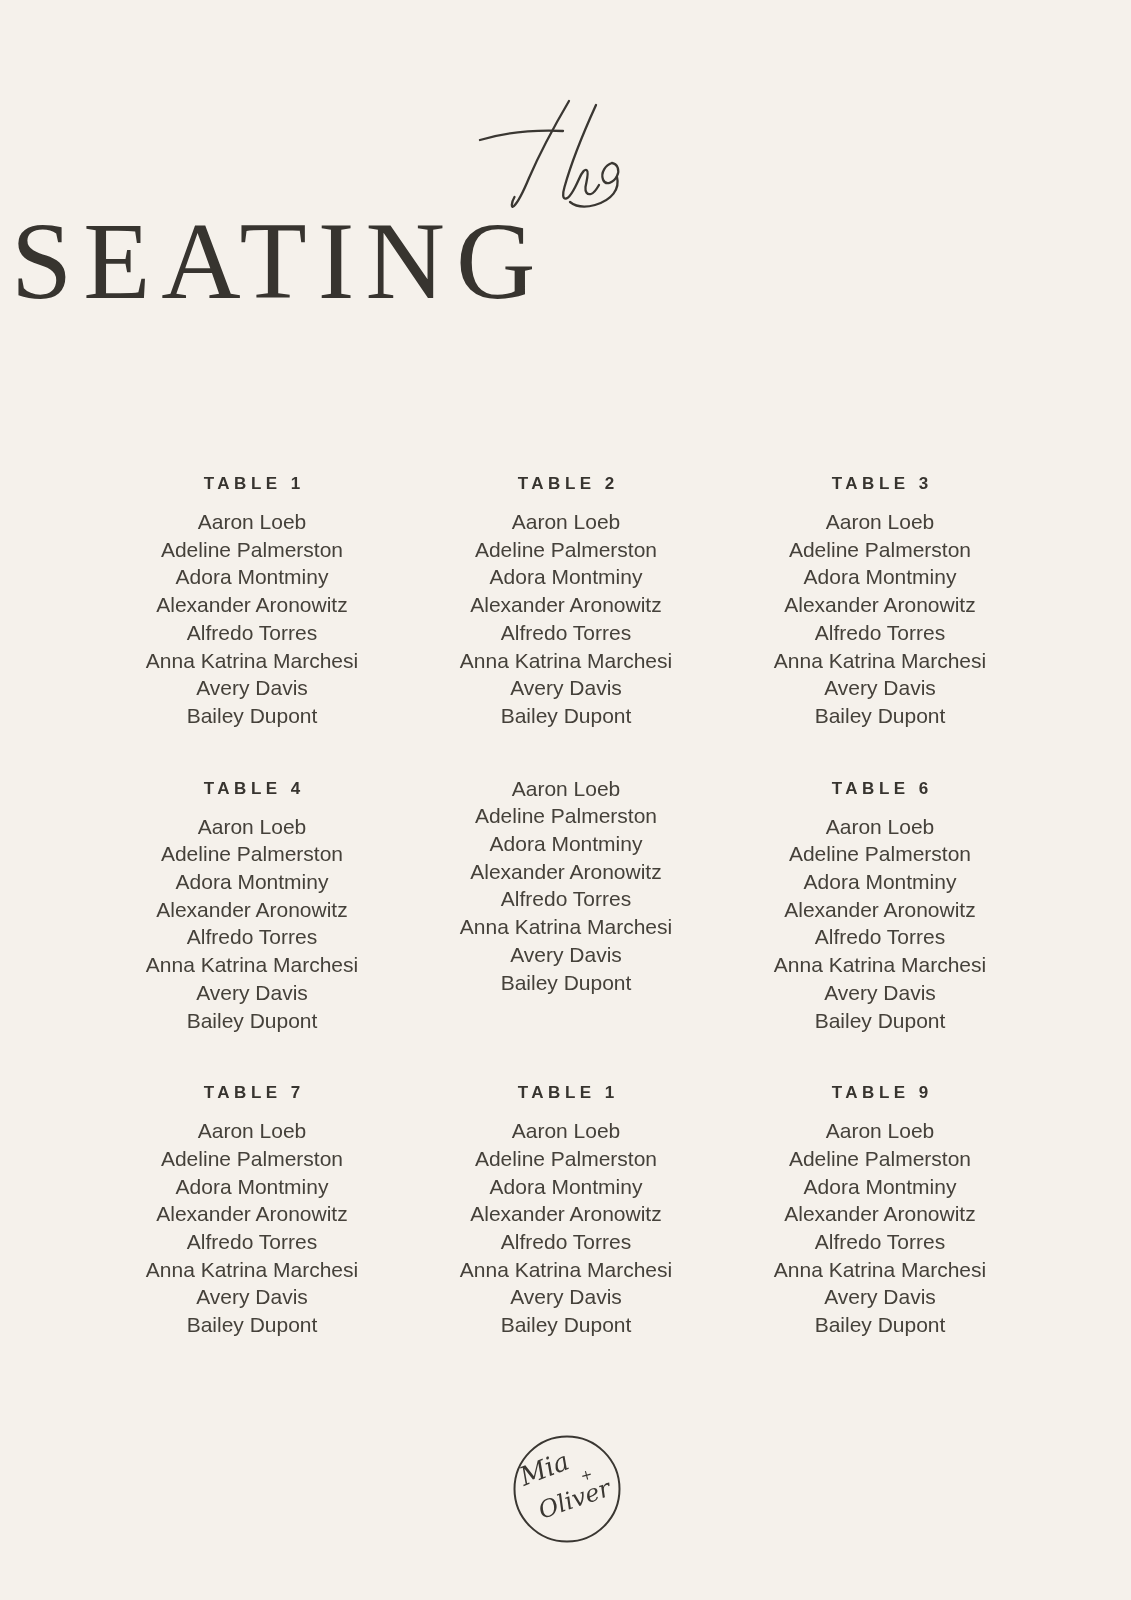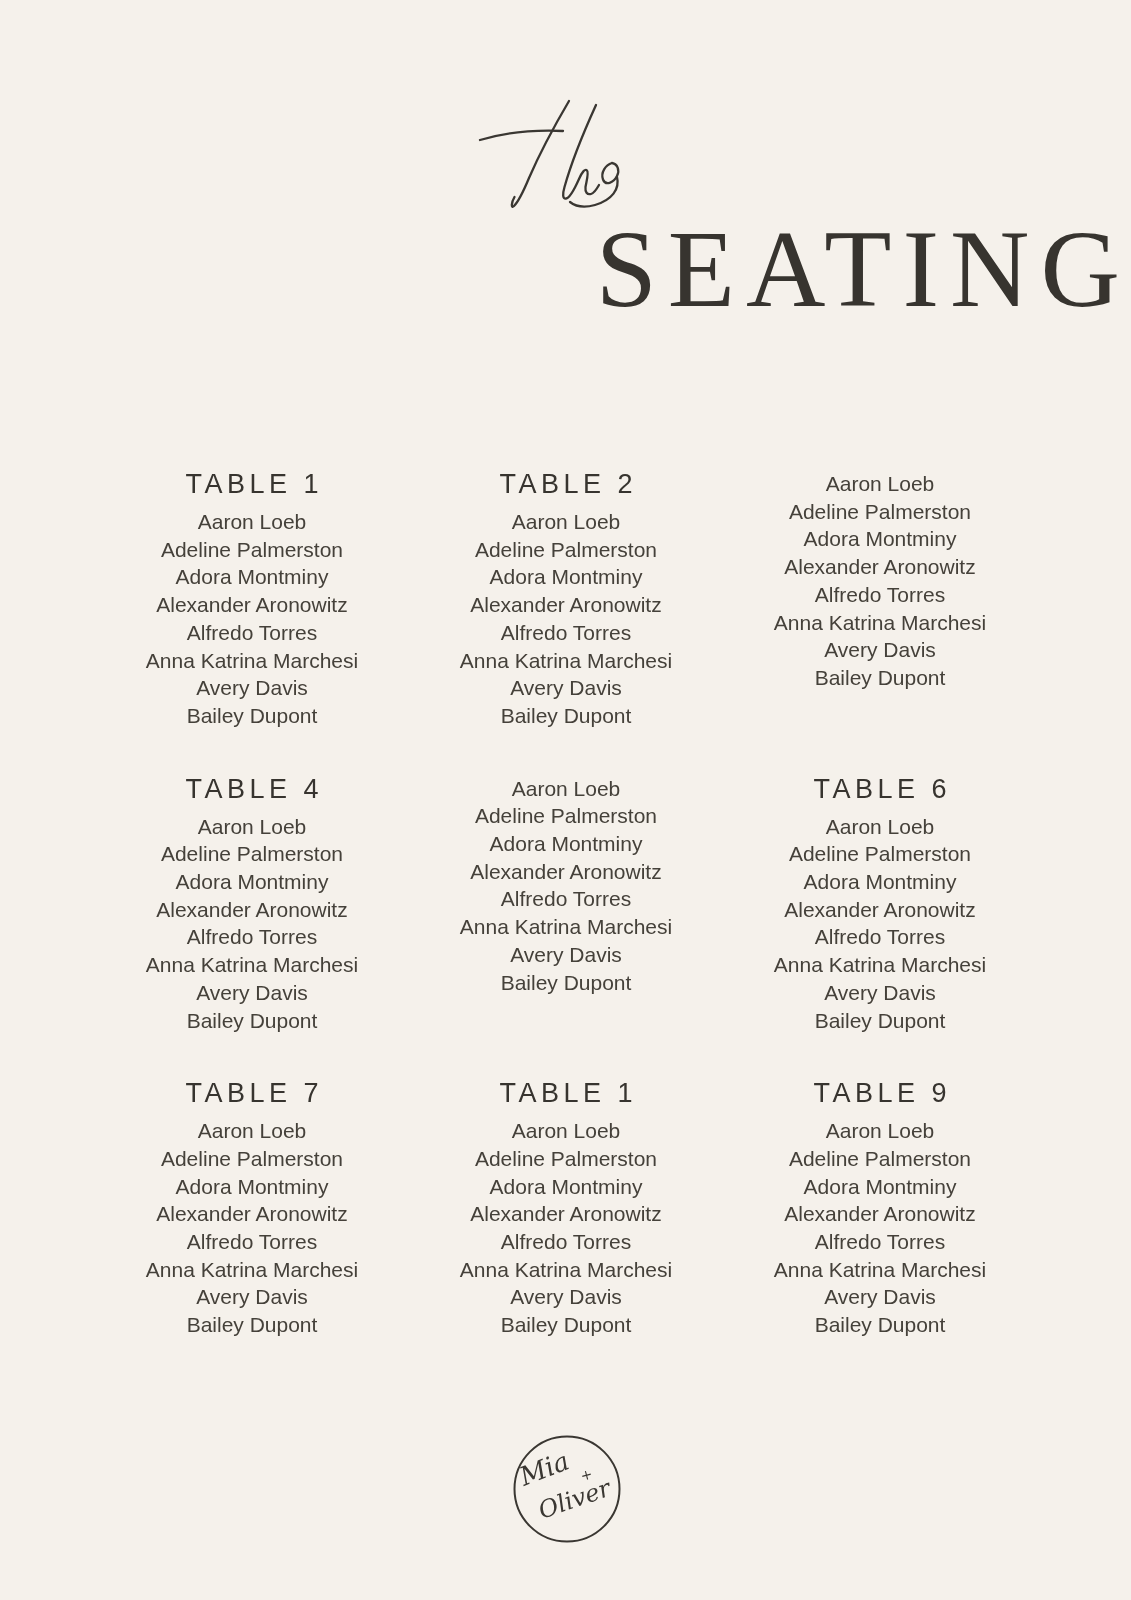--- a/index.html
+++ b/index.html
@@ -25,43 +25,43 @@
   
   .script-the{
     position:absolute;left:478px;top:99px;width:168px;height:118px;
   }
   .script-the path{
     fill:none;stroke:var(--ink-line);stroke-width:2.3;
     stroke-linecap:round;stroke-linejoin:round;
   }
   
   .title{
-    position:absolute;left:0;right:0;top:220px;
-    text-align:right;
+    position:absolute;left:0;right:0;top:212px;
+    text-align:left;
     font-family:"Liberation Serif",serif;
     font-weight:400;
     font-size:110px;
     line-height:98px;
     letter-spacing:11px;
     padding-left:11px;
     color:var(--ink-title);
   }
   .title-line{display:block;}
   
   .grid{
     position:absolute;left:95px;top:470px;width:942px;
     display:grid;
     grid-template-columns:repeat(3,314px);
     row-gap:45px;
   }
   .table-card{text-align:center;}
   .table-label{
     font-family:"Liberation Sans",sans-serif;
-    font-weight:400;
-    font-size:27px;
+    font-weight:700;
+    font-size:17px;
     line-height:28px;
     letter-spacing:4.5px;
     padding-left:4.5px;
     color:var(--ink-head);
     margin-bottom:10px;
   }
   .guest-list{list-style:none;}
   .guest-name{
     font-family:"Liberation Sans",sans-serif;
     font-weight:400;
@@ -125,20 +125,21 @@
           <li class="guest-name">Adeline Palmerston</li>
           <li class="guest-name">Adora Montminy</li>
           <li class="guest-name">Alexander Aronowitz</li>
           <li class="guest-name">Alfredo Torres</li>
           <li class="guest-name">Anna Katrina Marchesi</li>
           <li class="guest-name">Avery Davis</li>
           <li class="guest-name">Bailey Dupont</li>
         </ul>
       </section>
       <section class="table-card">
+        <h2 class="table-label">TABLE 3</h2>
         <ul class="guest-list">
           <li class="guest-name">Aaron Loeb</li>
           <li class="guest-name">Adeline Palmerston</li>
           <li class="guest-name">Adora Montminy</li>
           <li class="guest-name">Alexander Aronowitz</li>
           <li class="guest-name">Alfredo Torres</li>
           <li class="guest-name">Anna Katrina Marchesi</li>
           <li class="guest-name">Avery Davis</li>
           <li class="guest-name">Bailey Dupont</li>
         </ul>

